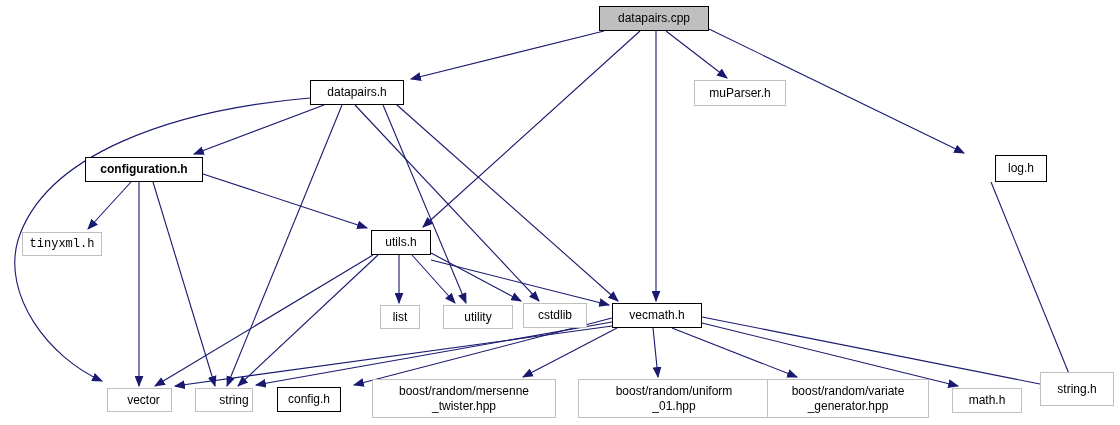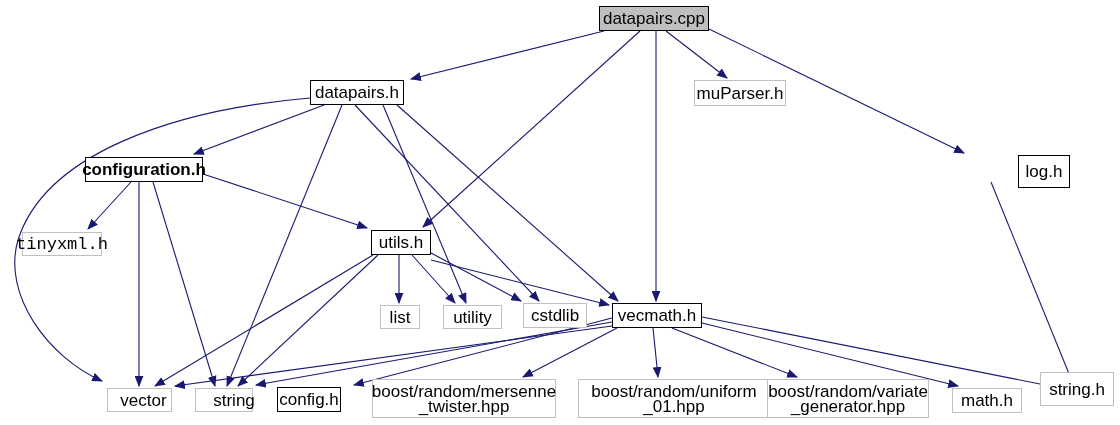--- a/index.html
+++ b/index.html
@@ -1,20 +1,20 @@
 <!DOCTYPE html>
 <html><head>
 <meta charset="utf-8">
 <style>
   html,body{margin:0;padding:0;background:#ffffff;}
   #canvas{position:relative;width:1120px;height:425px;background:#ffffff;overflow:hidden;
           font-family:"Liberation Sans","DejaVu Sans",sans-serif;}
   #edges{position:absolute;left:0;top:0;width:1120px;height:425px;}
   .node{position:absolute;display:flex;flex-direction:column;align-items:center;justify-content:center;
-        background:#ffffff;border:1px solid #bfbfbf;color:#000;font-size:17px;line-height:15px;
+        background:#ffffff;border:1px solid #bfbfbf;color:#000;font-size:12px;line-height:15px;
         text-align:center;white-space:nowrap;box-sizing:border-box;}
   .node.strong{border:1px solid #000000;text-align:center;}
   .node.root{background:#bfbfbf;border:1px solid #000000;}
   .node span{display:block;}
 </style>
 </head>
 <body>
 
 <div id="canvas">
 
@@ -60,36 +60,36 @@
 
   <div class="node root" style="left:599px;top:6px;width:110px;height:25px;">
       <span>datapairs.cpp</span>
     </div>
   <div class="node strong" style="left:310px;top:80px;width:94px;height:25px;">
       <span>datapairs.h</span>
     </div>
   <div class="node" style="left:694px;top:80px;width:92px;height:26px;">
       <span>muParser.h</span>
     </div>
-  <div class="node strong" style="left:1018px;top:155px;width:52px;height:33px;">
+  <div class="node strong" style="left:995px;top:155px;width:52px;height:27px;">
       <span>log.h</span>
     </div>
   <div class="node strong" style="left:85px;top:157px;width:118px;height:25px;font-weight:bold;">
       <span>configuration.h</span>
     </div>
   <div class="node" style="left:22px;top:232px;width:80px;height:24px;font-family:Liberation Mono, monospace;">
       <span>tinyxml.h</span>
     </div>
   <div class="node strong" style="left:371px;top:230px;width:60px;height:25px;">
       <span>utils.h</span>
     </div>
   <div class="node" style="left:380px;top:305px;width:40px;height:24px;">
       <span>list</span>
     </div>
-  <div class="node" style="left:443px;top:305px;width:59px;height:24px;">
+  <div class="node" style="left:443px;top:305px;width:70px;height:24px;">
       <span>utility</span>
     </div>
   <div class="node" style="left:523px;top:303px;width:64px;height:25px;">
       <span>cstdlib</span>
     </div>
   <div class="node strong" style="left:612px;top:303px;width:90px;height:25px;">
       <span>vecmath.h</span>
     </div>
   <div class="node" style="left:107px;top:388px;width:65px;height:24px;padding-left:8px;">
       <span>vector</span>

